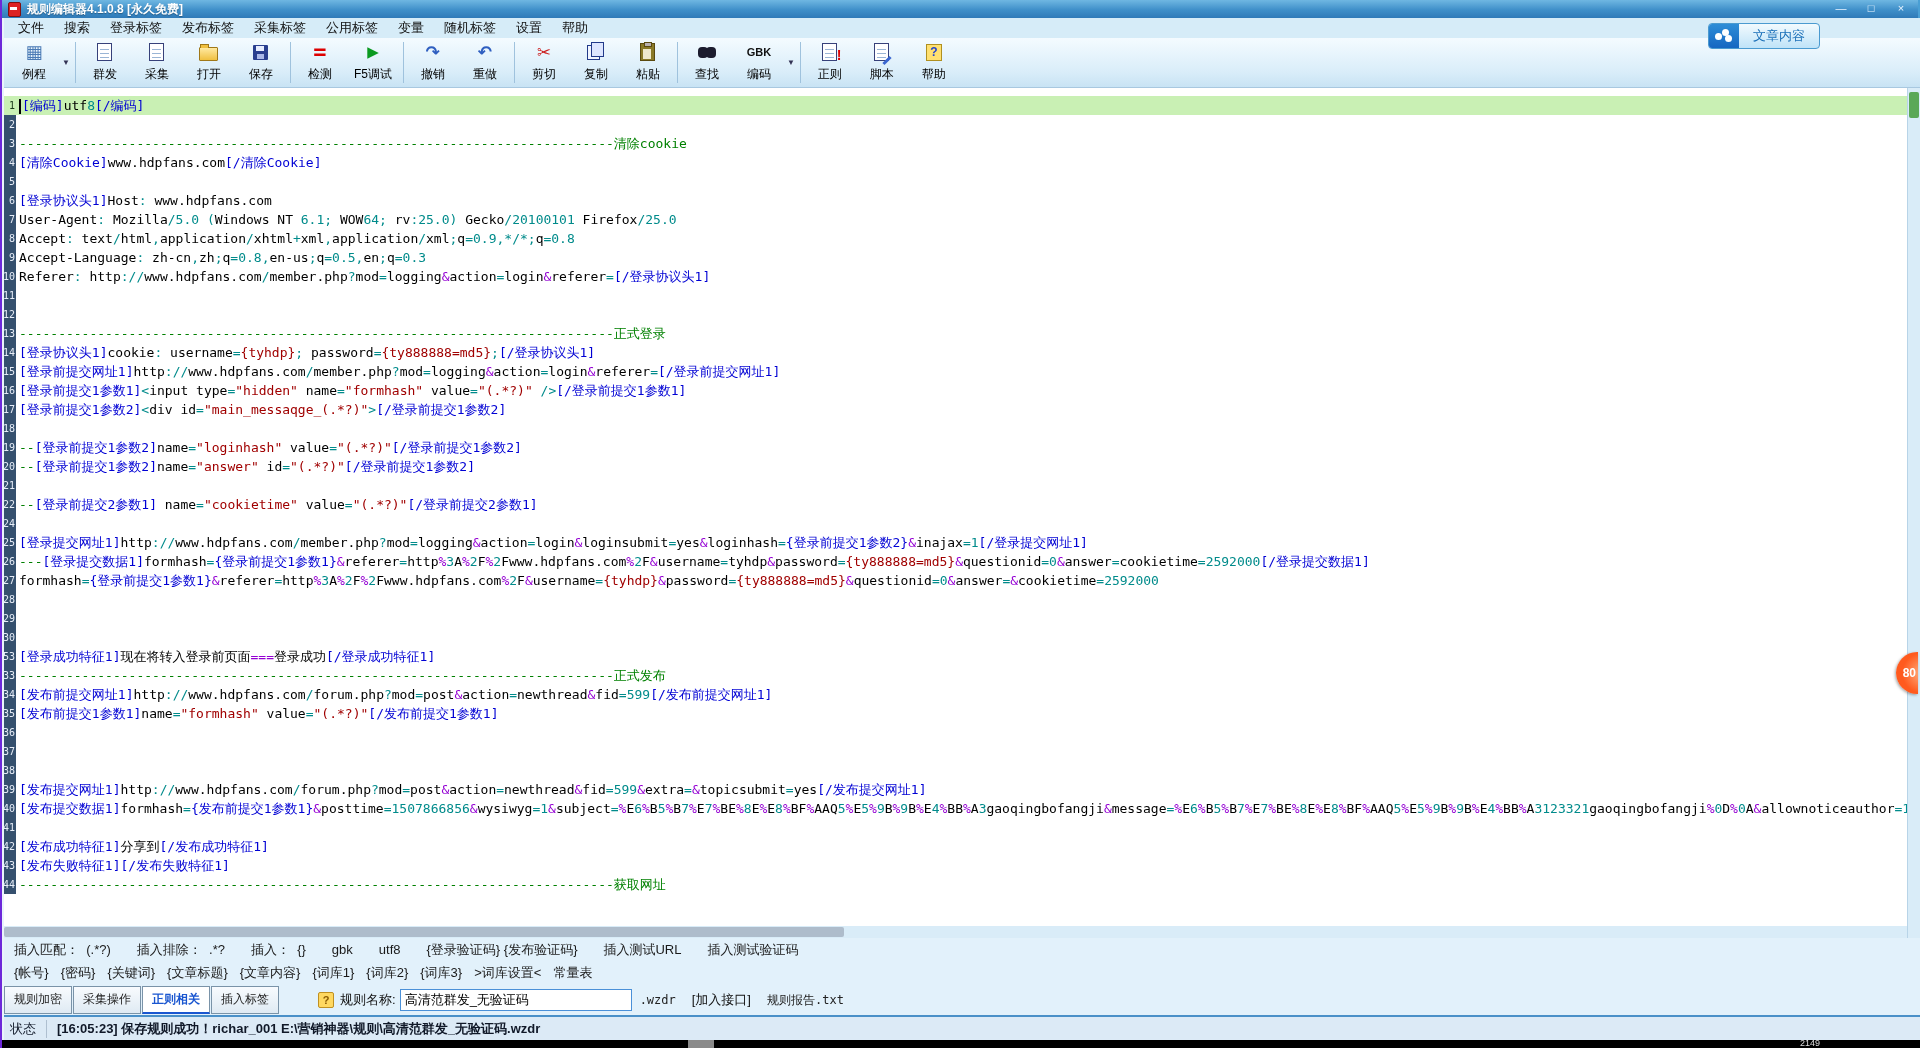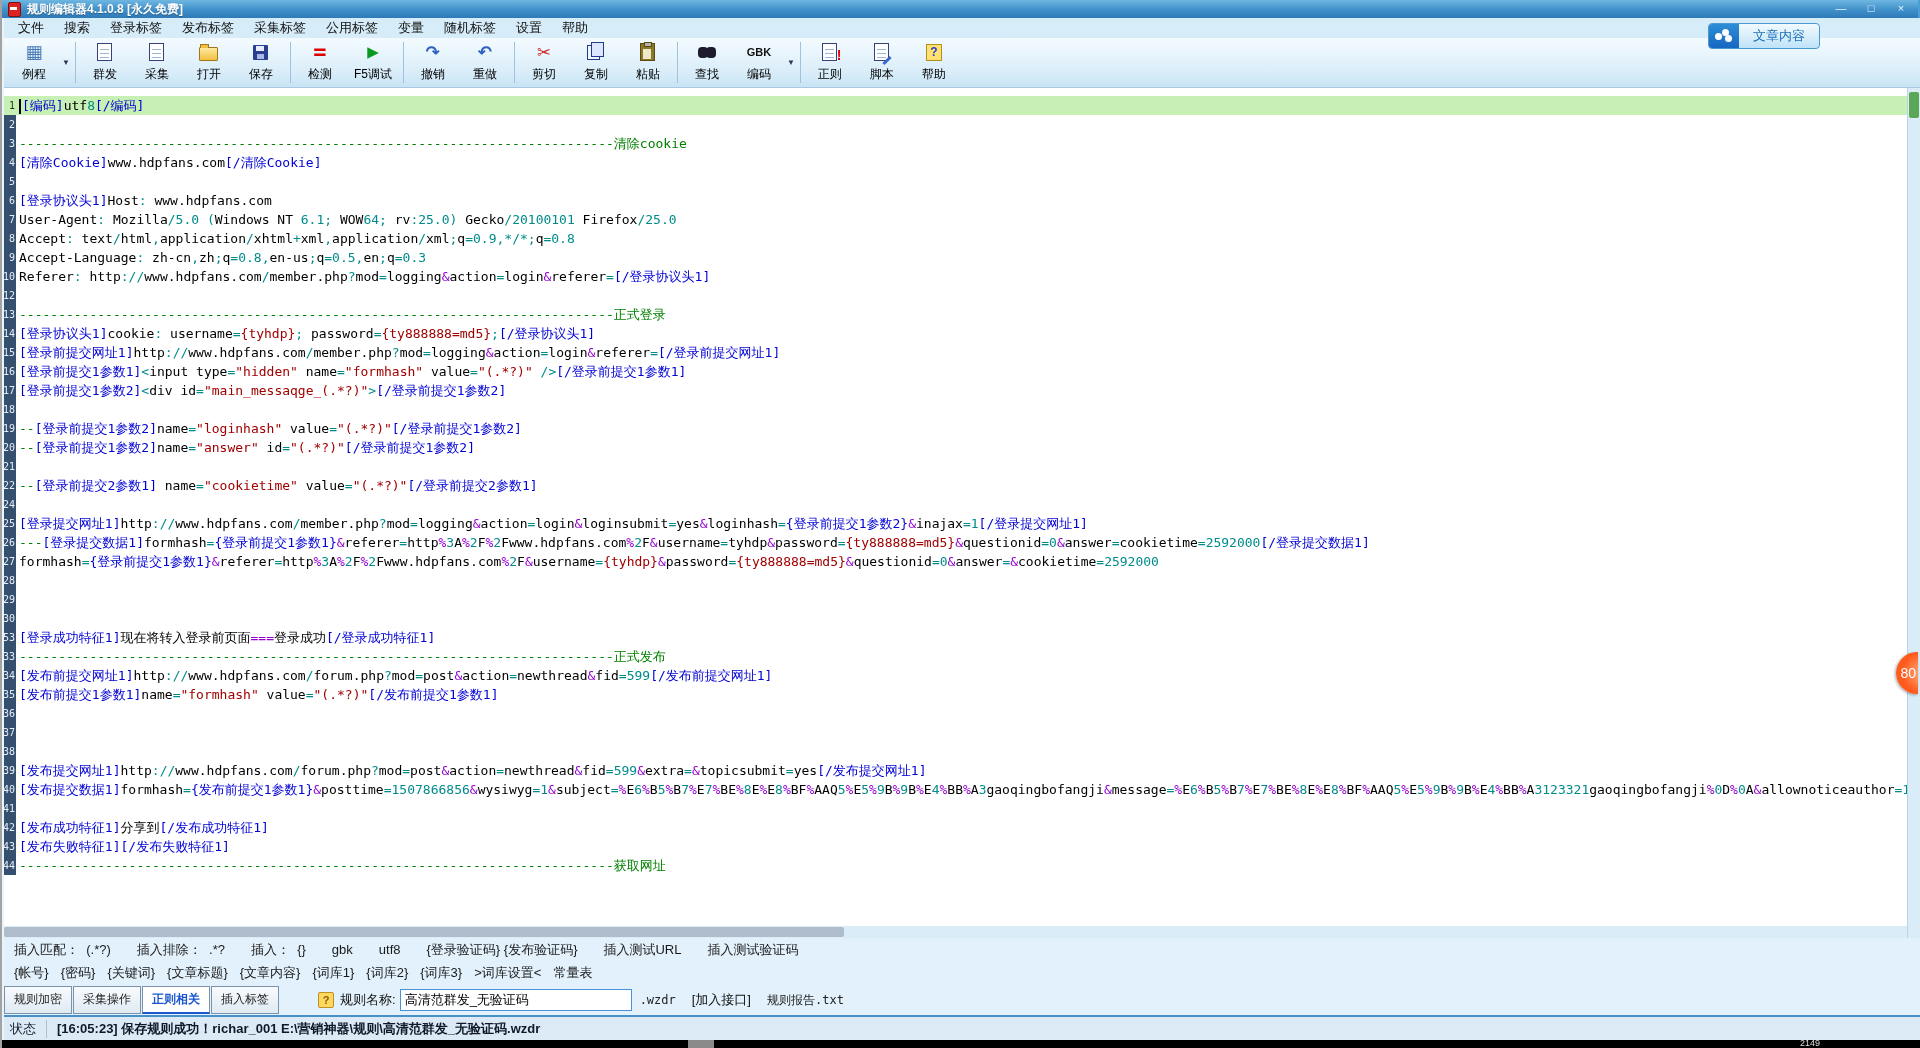--- a/index.html
+++ b/index.html
@@ -1,19 +1,19 @@
 <!DOCTYPE html>
 <html style="--titlebar: #3f8fc9; --code_tag: #0000d4; --code_string: #a00000; --code_number: #008b8b; --code_comment: #008000; --code_amp: #9400d3; --active_line_bg: #c9f0b4; --gutter_bg: #35506e; --badge_orange: #ff5a1e; --panel_bg: #e2f1fb; --status_text: #101828;"><head>
 <meta charset="utf-8">
 <title>规则编辑器</title>
 <style>
   html,body{margin:0;padding:0;background:#000;}
   body{width:1920px;height:1048px;overflow:hidden;position:relative;
        font-family:"Liberation Sans","DejaVu Sans",sans-serif;}
-  .win{position:absolute;inset:0;background:#eaf4fb;border-left:2px solid #a3a3a3;border-right:2px solid #4a9fd4;box-sizing:border-box;}
+  .win{position:absolute;inset:0;background:#eaf4fb;border-left:2px solid #6d28d9;border-right:2px solid #4a9fd4;box-sizing:border-box;}
 
   
   .titlebar{position:absolute;left:0;top:0;width:100%;height:18px;
     background:linear-gradient(#6fb7e2,#3f8fc9 55%,#2f7ab8);display:flex;align-items:center;gap:6px;padding-left:6px;box-sizing:border-box;}
   .app-icon{width:11px;height:13px;background:#d22;border:1px solid #801010;border-radius:2px;position:relative;flex:none;}
   .app-icon::after{content:"";position:absolute;left:1px;top:4px;width:7px;height:3px;background:#fff;}
   .titletext{color:#fff;font-size:12px;font-weight:bold;text-shadow:0 1px 1px rgba(0,0,0,.3);}
   .winctrl{position:absolute;right:6px;top:1px;display:flex;gap:8px;}
   .winctrl span{color:#eaf4ff;font-size:11px;width:22px;height:14px;text-align:center;line-height:14px;cursor:default;}
 
@@ -76,21 +76,21 @@
   .ed-row.active .gut{background:var(--active_line_bg);color:#1a3a1a;}
   .caret{display:inline-block;width:2px;height:15px;background:#000;vertical-align:middle;margin-right:1px;}
 
   .vscroll{position:absolute;left:1905px;top:88px;width:13px;height:850px;background:#d9ecf8;border-left:1px solid #b8d4e8;box-sizing:border-box;}
   .vthumb{position:absolute;left:1px;top:4px;width:10px;height:26px;background:#5aa857;border-radius:2px;}
   .hscroll{position:absolute;left:2px;top:926px;width:1903px;height:12px;background:#d9ecf8;}
   .hthumb{position:absolute;left:0;top:1px;width:840px;height:10px;background:#aebccb;border-radius:2px;}
 
   
   .badge80{position:absolute;right:0;top:652px;width:22px;height:42px;border-radius:21px 0 0 21px;
-    background:radial-gradient(circle at 120% 50%,#ffb080,var(--badge_orange) 60%);color:#fff;font-weight:normal;font-size:14px;
+    background:radial-gradient(circle at 120% 50%,#ffb080,var(--badge_orange) 60%);color:#fff;font-weight:bold;font-size:12px;
     display:flex;align-items:center;justify-content:flex-end;padding-right:2px;box-sizing:border-box;z-index:40;box-shadow:-1px 1px 3px rgba(0,0,0,.35);}
 
   
   .panel{position:absolute;left:2px;top:938px;width:1916px;height:77px;background:var(--panel_bg);}
   .insertbar{display:flex;align-items:center;height:23px;padding-left:10px;gap:0;}
   .insertbar span{font-size:13px;color:#1a1a1a;margin-right:26px;white-space:pre;}
   .tagbar{display:flex;align-items:center;height:24px;padding-left:10px;}
   .tagbar span{font-size:13px;color:#1a1a1a;margin-right:12px;white-space:pre;}
   .rulebar{display:flex;align-items:center;height:30px;position:relative;}
   .rtab{font-size:12px;padding:4px 9px;border:1px solid #7a93a8;background:linear-gradient(#f8fbfe,#dfeaf3);color:#222;margin-right:1px;cursor:pointer;}
@@ -271,20 +271,21 @@
         <div class="ed-row active"><span class="gut">1</span><span class="code"><span class="caret"></span><span style="color:var(--code_tag)">[编码]</span>utf<span style="color:var(--code_number)">8</span><span style="color:var(--code_tag)">[/编码]</span></span></div>
         <div class="ed-row"><span class="gut">2</span><span class="code"></span></div>
         <div class="ed-row"><span class="gut">3</span><span class="code"><span style="color:var(--code_comment)">----------------------------------------------------------------------------清除cookie</span></span></div>
         <div class="ed-row"><span class="gut">4</span><span class="code"><span style="color:var(--code_tag)">[清除Cookie]</span>www.hdpfans.com<span style="color:var(--code_tag)">[/清除Cookie]</span></span></div>
         <div class="ed-row"><span class="gut">5</span><span class="code"></span></div>
         <div class="ed-row"><span class="gut">6</span><span class="code"><span style="color:var(--code_tag)">[登录协议头1]</span>Host<span style="color:var(--code_number)">:</span> www.hdpfans.com</span></div>
         <div class="ed-row"><span class="gut">7</span><span class="code">User-Agent<span style="color:var(--code_number)">:</span> Mozilla<span style="color:var(--code_number)">/</span><span style="color:var(--code_number)">5.0</span> <span style="color:var(--code_number)">(</span>Windows NT <span style="color:var(--code_number)">6.1</span><span style="color:var(--code_number)">;</span> WOW<span style="color:var(--code_number)">64</span><span style="color:var(--code_number)">;</span> rv<span style="color:var(--code_number)">:</span><span style="color:var(--code_number)">25.0</span><span style="color:var(--code_number)">)</span> Gecko<span style="color:var(--code_number)">/</span><span style="color:var(--code_number)">20100101</span> Firefox<span style="color:var(--code_number)">/</span><span style="color:var(--code_number)">25.0</span></span></div>
         <div class="ed-row"><span class="gut">8</span><span class="code">Accept<span style="color:var(--code_number)">:</span> text<span style="color:var(--code_number)">/</span>html<span style="color:var(--code_number)">,</span>application<span style="color:var(--code_number)">/</span>xhtml<span style="color:var(--code_number)">+</span>xml<span style="color:var(--code_number)">,</span>application<span style="color:var(--code_number)">/</span>xml<span style="color:var(--code_number)">;</span>q<span style="color:var(--code_number)">=</span><span style="color:var(--code_number)">0.9</span><span style="color:var(--code_number)">,</span><span style="color:var(--code_number)">*</span><span style="color:var(--code_number)">/</span><span style="color:var(--code_number)">*</span><span style="color:var(--code_number)">;</span>q<span style="color:var(--code_number)">=</span><span style="color:var(--code_number)">0.8</span></span></div>
         <div class="ed-row"><span class="gut">9</span><span class="code">Accept-Language<span style="color:var(--code_number)">:</span> zh-cn<span style="color:var(--code_number)">,</span>zh<span style="color:var(--code_number)">;</span>q<span style="color:var(--code_number)">=</span><span style="color:var(--code_number)">0.8</span><span style="color:var(--code_number)">,</span>en-us<span style="color:var(--code_number)">;</span>q<span style="color:var(--code_number)">=</span><span style="color:var(--code_number)">0.5</span><span style="color:var(--code_number)">,</span>en<span style="color:var(--code_number)">;</span>q<span style="color:var(--code_number)">=</span><span style="color:var(--code_number)">0.3</span></span></div>
         <div class="ed-row"><span class="gut">10</span><span class="code">Referer<span style="color:var(--code_number)">:</span> http<span style="color:var(--code_number)">:</span><span style="color:var(--code_number)">/</span><span style="color:var(--code_number)">/</span>www.hdpfans.com<span style="color:var(--code_number)">/</span>member.php<span style="color:var(--code_number)">?</span>mod<span style="color:var(--code_number)">=</span>logging<span style="color:var(--code_amp)">&amp;</span>action<span style="color:var(--code_number)">=</span>login<span style="color:var(--code_amp)">&amp;</span>referer<span style="color:var(--code_number)">=</span><span style="color:var(--code_tag)">[/登录协议头1]</span></span></div>
+        <div class="ed-row"><span class="gut">11</span><span class="code"></span></div>
         <div class="ed-row"><span class="gut">12</span><span class="code"></span></div>
         <div class="ed-row"><span class="gut">13</span><span class="code"><span style="color:var(--code_comment)">----------------------------------------------------------------------------正式登录</span></span></div>
         <div class="ed-row"><span class="gut">14</span><span class="code"><span style="color:var(--code_tag)">[登录协议头1]</span>cookie<span style="color:var(--code_number)">:</span> username<span style="color:var(--code_number)">=</span><span style="color:var(--code_string)">{tyhdp}</span><span style="color:var(--code_number)">;</span> password<span style="color:var(--code_number)">=</span><span style="color:var(--code_string)">{ty888888=md5}</span><span style="color:var(--code_number)">;</span><span style="color:var(--code_tag)">[/登录协议头1]</span></span></div>
         <div class="ed-row"><span class="gut">15</span><span class="code"><span style="color:var(--code_tag)">[登录前提交网址1]</span>http<span style="color:var(--code_number)">:</span><span style="color:var(--code_number)">/</span><span style="color:var(--code_number)">/</span>www.hdpfans.com<span style="color:var(--code_number)">/</span>member.php<span style="color:var(--code_number)">?</span>mod<span style="color:var(--code_number)">=</span>logging<span style="color:var(--code_amp)">&amp;</span>action<span style="color:var(--code_number)">=</span>login<span style="color:var(--code_amp)">&amp;</span>referer<span style="color:var(--code_number)">=</span><span style="color:var(--code_tag)">[/登录前提交网址1]</span></span></div>
         <div class="ed-row"><span class="gut">16</span><span class="code"><span style="color:var(--code_tag)">[登录前提交1参数1]</span><span style="color:var(--code_number)">&lt;</span>input type<span style="color:var(--code_number)">=</span><span style="color:var(--code_string)">"hidden"</span> name<span style="color:var(--code_number)">=</span><span style="color:var(--code_string)">"formhash"</span> value<span style="color:var(--code_number)">=</span><span style="color:var(--code_string)">"(.*?)"</span> <span style="color:var(--code_number)">/</span><span style="color:var(--code_number)">&gt;</span><span style="color:var(--code_tag)">[/登录前提交1参数1]</span></span></div>
         <div class="ed-row"><span class="gut">17</span><span class="code"><span style="color:var(--code_tag)">[登录前提交1参数2]</span><span style="color:var(--code_number)">&lt;</span>div id<span style="color:var(--code_number)">=</span><span style="color:var(--code_string)">"main_messaqge_(.*?)"</span><span style="color:var(--code_number)">&gt;</span><span style="color:var(--code_tag)">[/登录前提交1参数2]</span></span></div>
         <div class="ed-row"><span class="gut">18</span><span class="code"></span></div>
         <div class="ed-row"><span class="gut">19</span><span class="code"><span style="color:var(--code_comment)">--</span><span style="color:var(--code_tag)">[登录前提交1参数2]</span>name<span style="color:var(--code_number)">=</span><span style="color:var(--code_string)">"loginhash"</span> value<span style="color:var(--code_number)">=</span><span style="color:var(--code_string)">"(.*?)"</span><span style="color:var(--code_tag)">[/登录前提交1参数2]</span></span></div>
         <div class="ed-row"><span class="gut">20</span><span class="code"><span style="color:var(--code_comment)">--</span><span style="color:var(--code_tag)">[登录前提交1参数2]</span>name<span style="color:var(--code_number)">=</span><span style="color:var(--code_string)">"answer"</span> id<span style="color:var(--code_number)">=</span><span style="color:var(--code_string)">"(.*?)"</span><span style="color:var(--code_tag)">[/登录前提交1参数2]</span></span></div>
         <div class="ed-row"><span class="gut">21</span><span class="code"></span></div>

